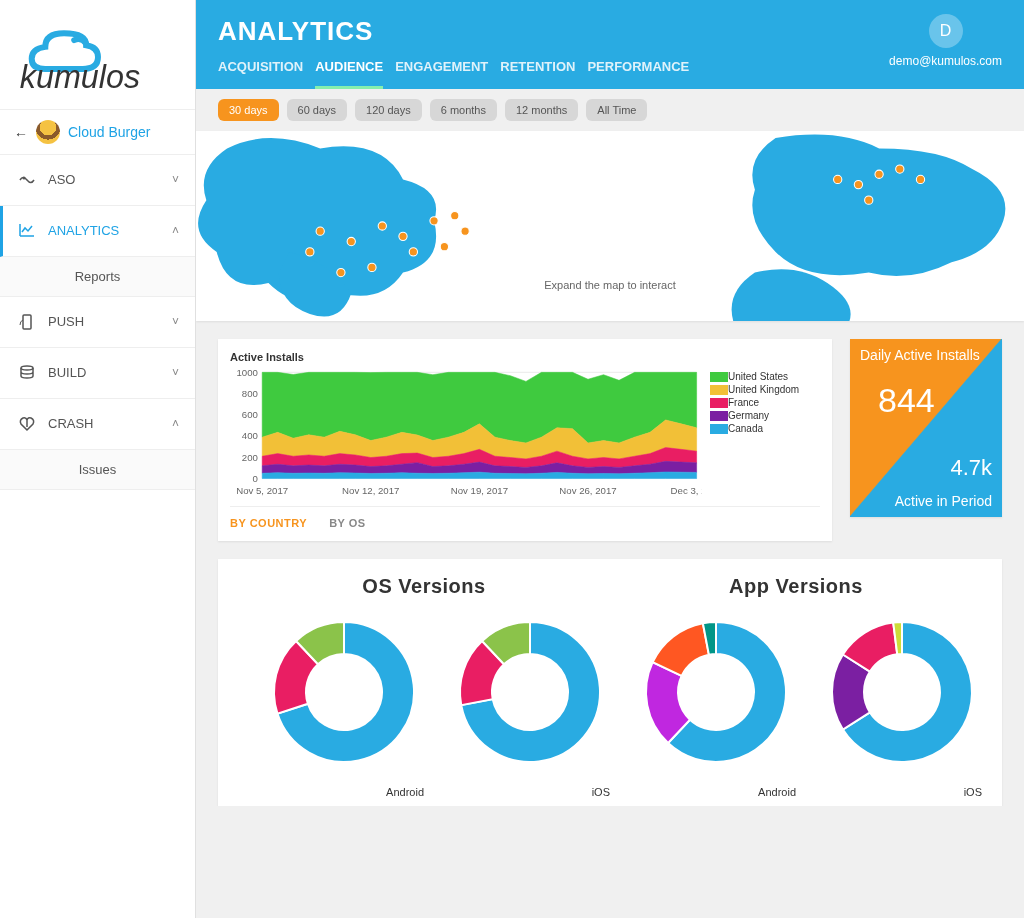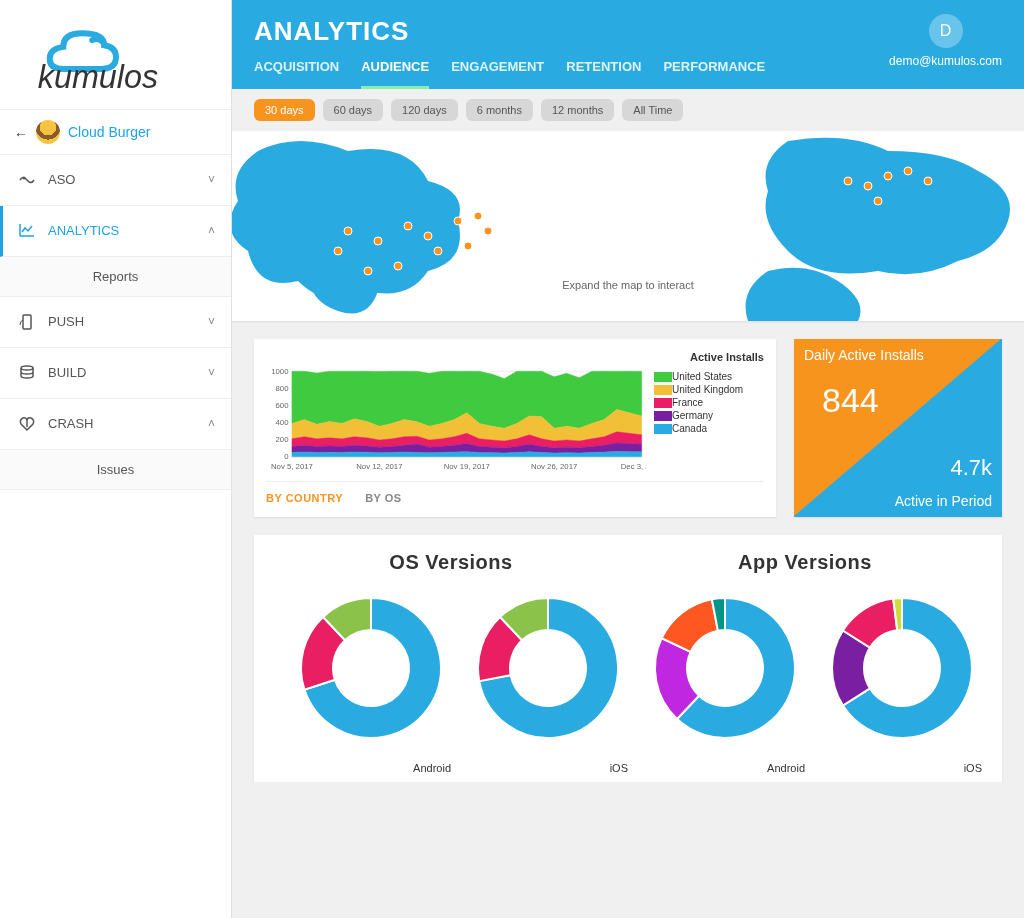--- a/index.html
+++ b/index.html
@@ -1,57 +1,57 @@
 <!DOCTYPE html>
 <html><head>
 <meta charset="utf-8">
 <style>
 *{box-sizing:border-box;margin:0;padding:0;font-family:-apple-system,BlinkMacSystemFont,"Segoe UI",Arial,sans-serif}
 body{width:1024px;height:918px;background:#f0f0f0;overflow:hidden}
 .app{display:flex;height:100%}
-.sidebar{width:232px;background:#fff;border-right:1px solid #e0e0e0;flex-shrink:0}
+.sidebar{width:196px;background:#fff;border-right:1px solid #e0e0e0;flex-shrink:0}
 .logo{padding:18px 10px 10px;text-align:center}
 .logo svg{width:170px}
 .app-select{display:flex;align-items:center;padding:10px 14px;border-top:1px solid #eee;border-bottom:1px solid #eee;gap:8px}
 .back-icon{font-size:14px;color:#333}
 .burger{width:24px;height:24px;background:radial-gradient(circle at 50% 30%,#f5c242 0 40%,#8b5a2b 40% 60%,#f5c242 60% 100%);border-radius:50%}
 .app-name{color:#1fa3e5;font-size:14px}
 .nav-item{display:flex;align-items:center;padding:16px 16px;border-bottom:1px solid #eee;font-size:13px;color:#555;cursor:pointer}
 .nav-item .ico{width:22px;margin-right:10px;display:inline-flex;align-items:center;justify-content:center}
 .nav-item.active{color:#1fa3e5;border-left:3px solid #1fa3e5;padding-left:13px}
 .nav-item .chev{margin-left:auto;font-size:12px;color:#888}
 .sub-item{padding:12px 0;text-align:center;font-size:13px;color:#555;background:#fafafa;border-bottom:1px solid #eee}
 .main{flex:1;display:flex;flex-direction:column;overflow:hidden}
 .header{background:#29abe2;color:#fff;padding:16px 22px 0;position:relative}
 .user{position:absolute;right:22px;top:14px;text-align:center}
 .avatar{width:34px;height:34px;border-radius:50%;background:rgba(255,255,255,.3);display:flex;align-items:center;justify-content:center;margin:0 auto 6px;font-size:16px}
 .user-email{font-size:12px}
 .h-title{font-size:26px;font-weight:700;letter-spacing:1px;margin-bottom:2px;font-family:Impact,"Arial Black",sans-serif}
-.tabs{display:flex;gap:22px;font-size:13px;font-weight:600}
+.tabs{display:flex;gap:12px;font-size:13px;font-weight:600}
 .tabs .tab{padding:10px 0 12px;cursor:pointer;opacity:.85}
 .tabs .tab.active{border-bottom:3px solid #86efac;opacity:1}
 .pills{background:#f0f0f0;padding:10px 22px;display:flex;gap:8px}
 .pill{background:#d7d7d7;color:#555;font-size:11px;padding:5px 11px;border-radius:6px;cursor:pointer}
 .pill.active{background:#f7941e;color:#fff}
 .map{height:190px;background:#fff;position:relative;overflow:hidden}
 .map-hint{position:absolute;left:50%;top:78%;transform:translateX(-50%);font-size:11px;color:#666}
 .content{padding:18px 22px 0;display:flex;flex-direction:column;gap:18px;overflow:hidden}
 .row1{display:flex;gap:18px}
 .card{background:#fff;box-shadow:0 1px 2px rgba(0,0,0,.08);padding:12px}
 .installs-card{flex:1;display:flex;flex-direction:column}
-.chart-title{text-align:right;font-size:11px;font-weight:700;color:#333;margin-bottom:4px}
+.chart-title{text-align:left;font-size:11px;font-weight:700;color:#333;margin-bottom:4px}
 .area-wrap{display:flex;gap:8px}
 .area-chart{flex:1}
 .legend{font-size:10px;color:#333;width:110px;padding-top:4px}
 .legend div{display:flex;align-items:center;margin-bottom:2px}
 .sw{width:18px;height:10px;display:inline-block}
 .card-tabs{display:flex;gap:22px;margin-top:10px;border-top:1px solid #eee;padding-top:10px;font-size:11px;font-weight:600;letter-spacing:.5px}
 .ctab{color:#888;cursor:pointer}
 .ctab.active{color:#f7941e}
-.kpi{width:208px;height:178px;position:relative;background:#29abe2;color:#fff;overflow:hidden;box-shadow:0 1px 2px rgba(0,0,0,.08)}
+.kpi{width:152px;height:178px;position:relative;background:#29abe2;color:#fff;overflow:hidden;box-shadow:0 1px 2px rgba(0,0,0,.08)}
 .kpi .tri{position:absolute;inset:0;background:linear-gradient(to bottom right,#f7941e 0 49.5%,transparent 50%)}
 .kpi-t1{position:absolute;top:8px;left:10px;font-size:14px}
 .kpi-v1{position:absolute;top:42px;left:28px;font-size:34px;font-weight:400}
 .kpi-v2{position:absolute;bottom:36px;right:10px;font-size:22px}
 .kpi-t2{position:absolute;bottom:8px;right:10px;font-size:14px}
 .donuts{background:#fff;padding:16px 20px 8px;box-shadow:0 1px 2px rgba(0,0,0,.08)}
 .donut-titles{display:flex}
 .dt{flex:1;text-align:center;font-size:20px;font-weight:700;font-family:Impact,"Arial Black",sans-serif;color:#333;letter-spacing:.5px}
 .donut-row{display:flex;margin-top:14px}
 .donut{flex:1;text-align:right}

